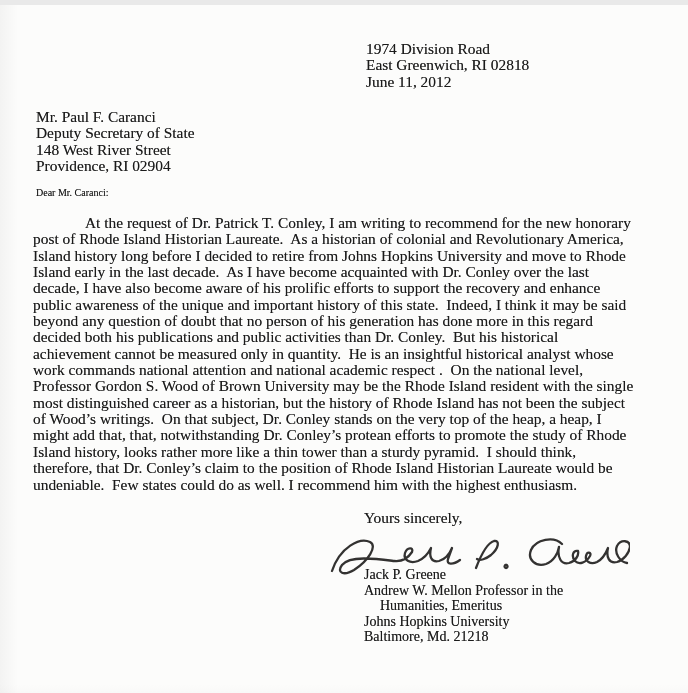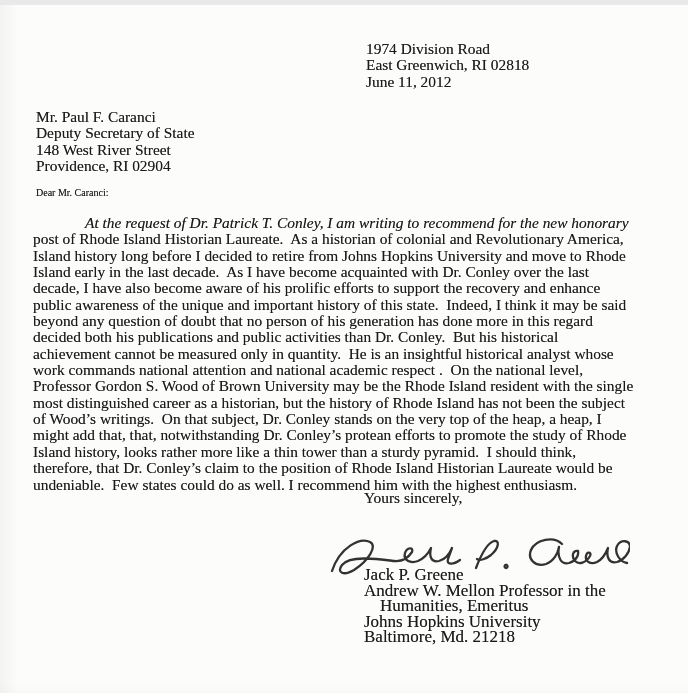--- a/index.html
+++ b/index.html
@@ -13,25 +13,25 @@
     font-family:"Liberation Serif", serif;
     color:#1b1b1b;
     overflow:hidden;
   }
   .line{white-space:pre;text-shadow:0 0 0.5px rgba(20,20,20,0.55);}
   .addr{position:absolute;font-size:15.4px;line-height:16.4px;}
   .sender{left:366px;top:36px;}
   .recipient{left:36px;top:104px;}
   .salutation{position:absolute;left:36px;top:182px;font-size:10px;}
   .body-block{position:absolute;left:33px;top:210px;font-size:15.4px;line-height:16.35px;}
-  .body-block .indent{padding-left:52px;font-style:italic;}
-  .valediction{position:absolute;left:364px;top:484px;font-size:15.4px;}
+  .body-block .indent{padding-left:52px;}
+  .valediction{position:absolute;left:364px;top:504px;font-size:15.4px;}
   .signature{position:absolute;left:326px;top:529px;}
   .signature path{fill:none;stroke:#22211f;stroke-width:2.3;stroke-linecap:round;stroke-linejoin:round;opacity:0.92;}
-  .sig-block{position:absolute;left:364px;top:562px;font-size:17px;line-height:15.6px;}
+  .sig-block{position:absolute;left:364px;top:562px;font-size:14px;line-height:15.6px;}
   .sig-block .indent2{padding-left:16px;}
 </style>
 </head>
 <body>
 
 <div class="page">
 
   <div class="addr sender">
     <div class="line">1974 Division Road</div>
     <div class="line">East Greenwich, RI 02818</div>

